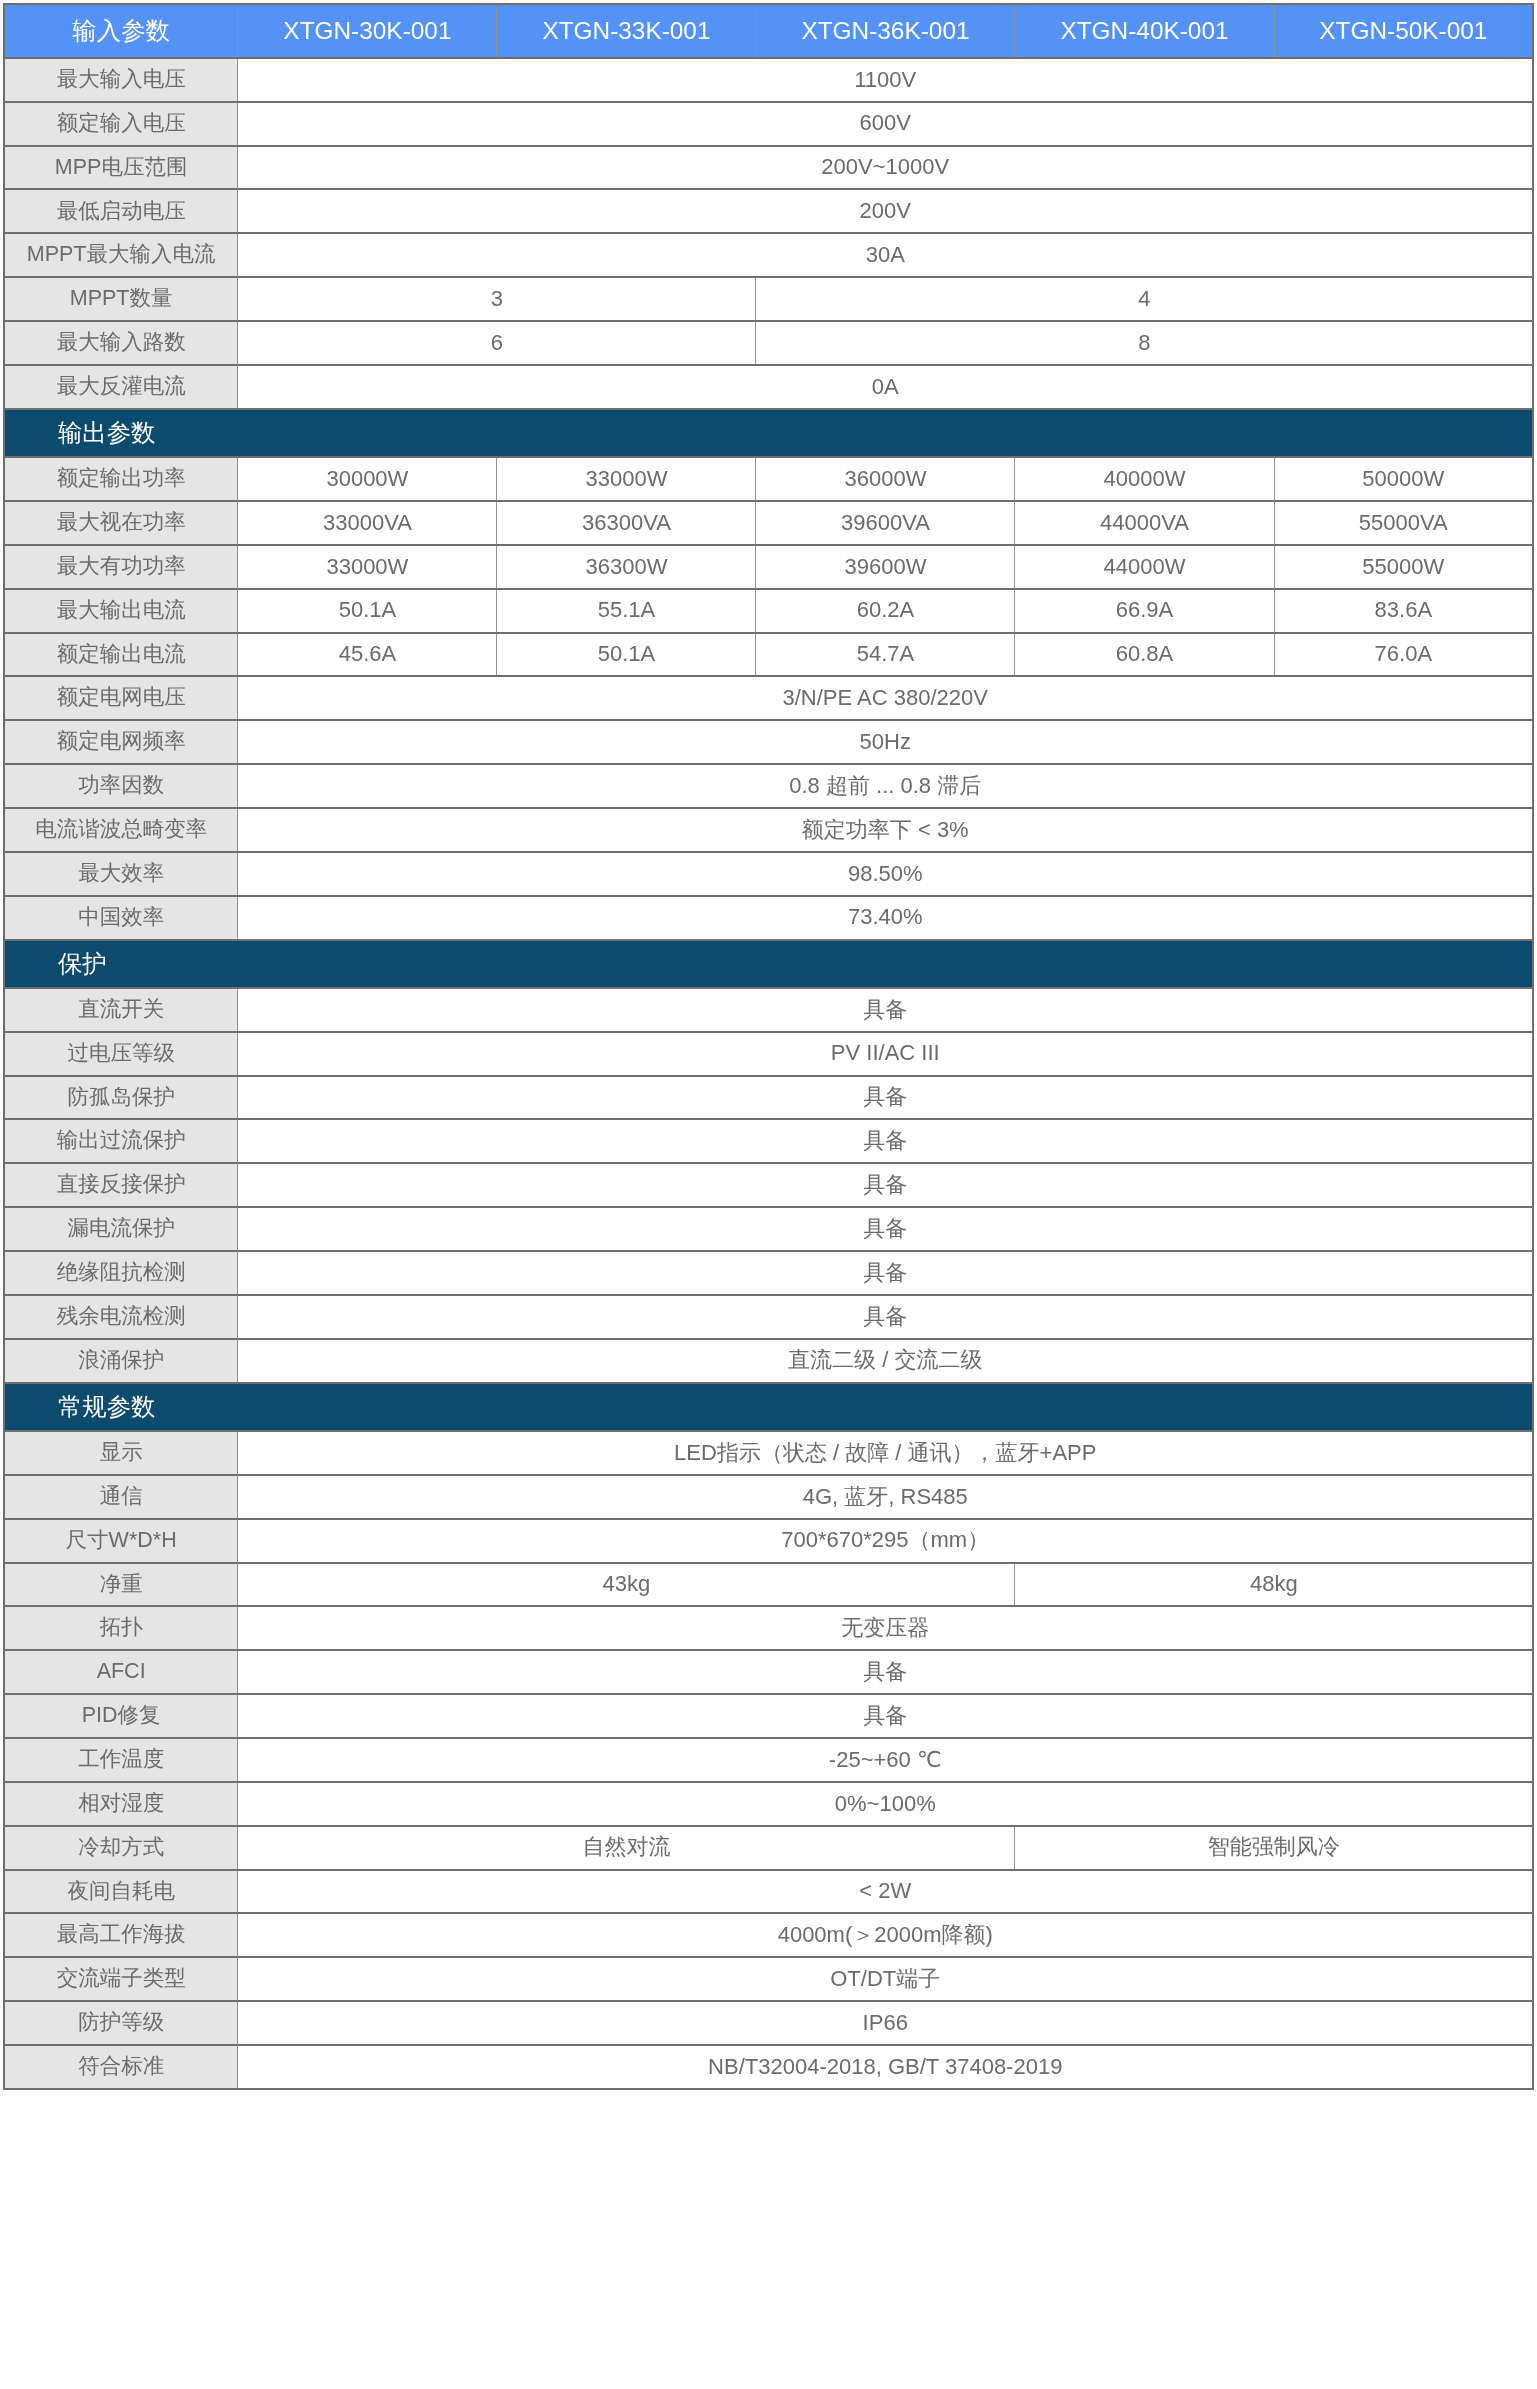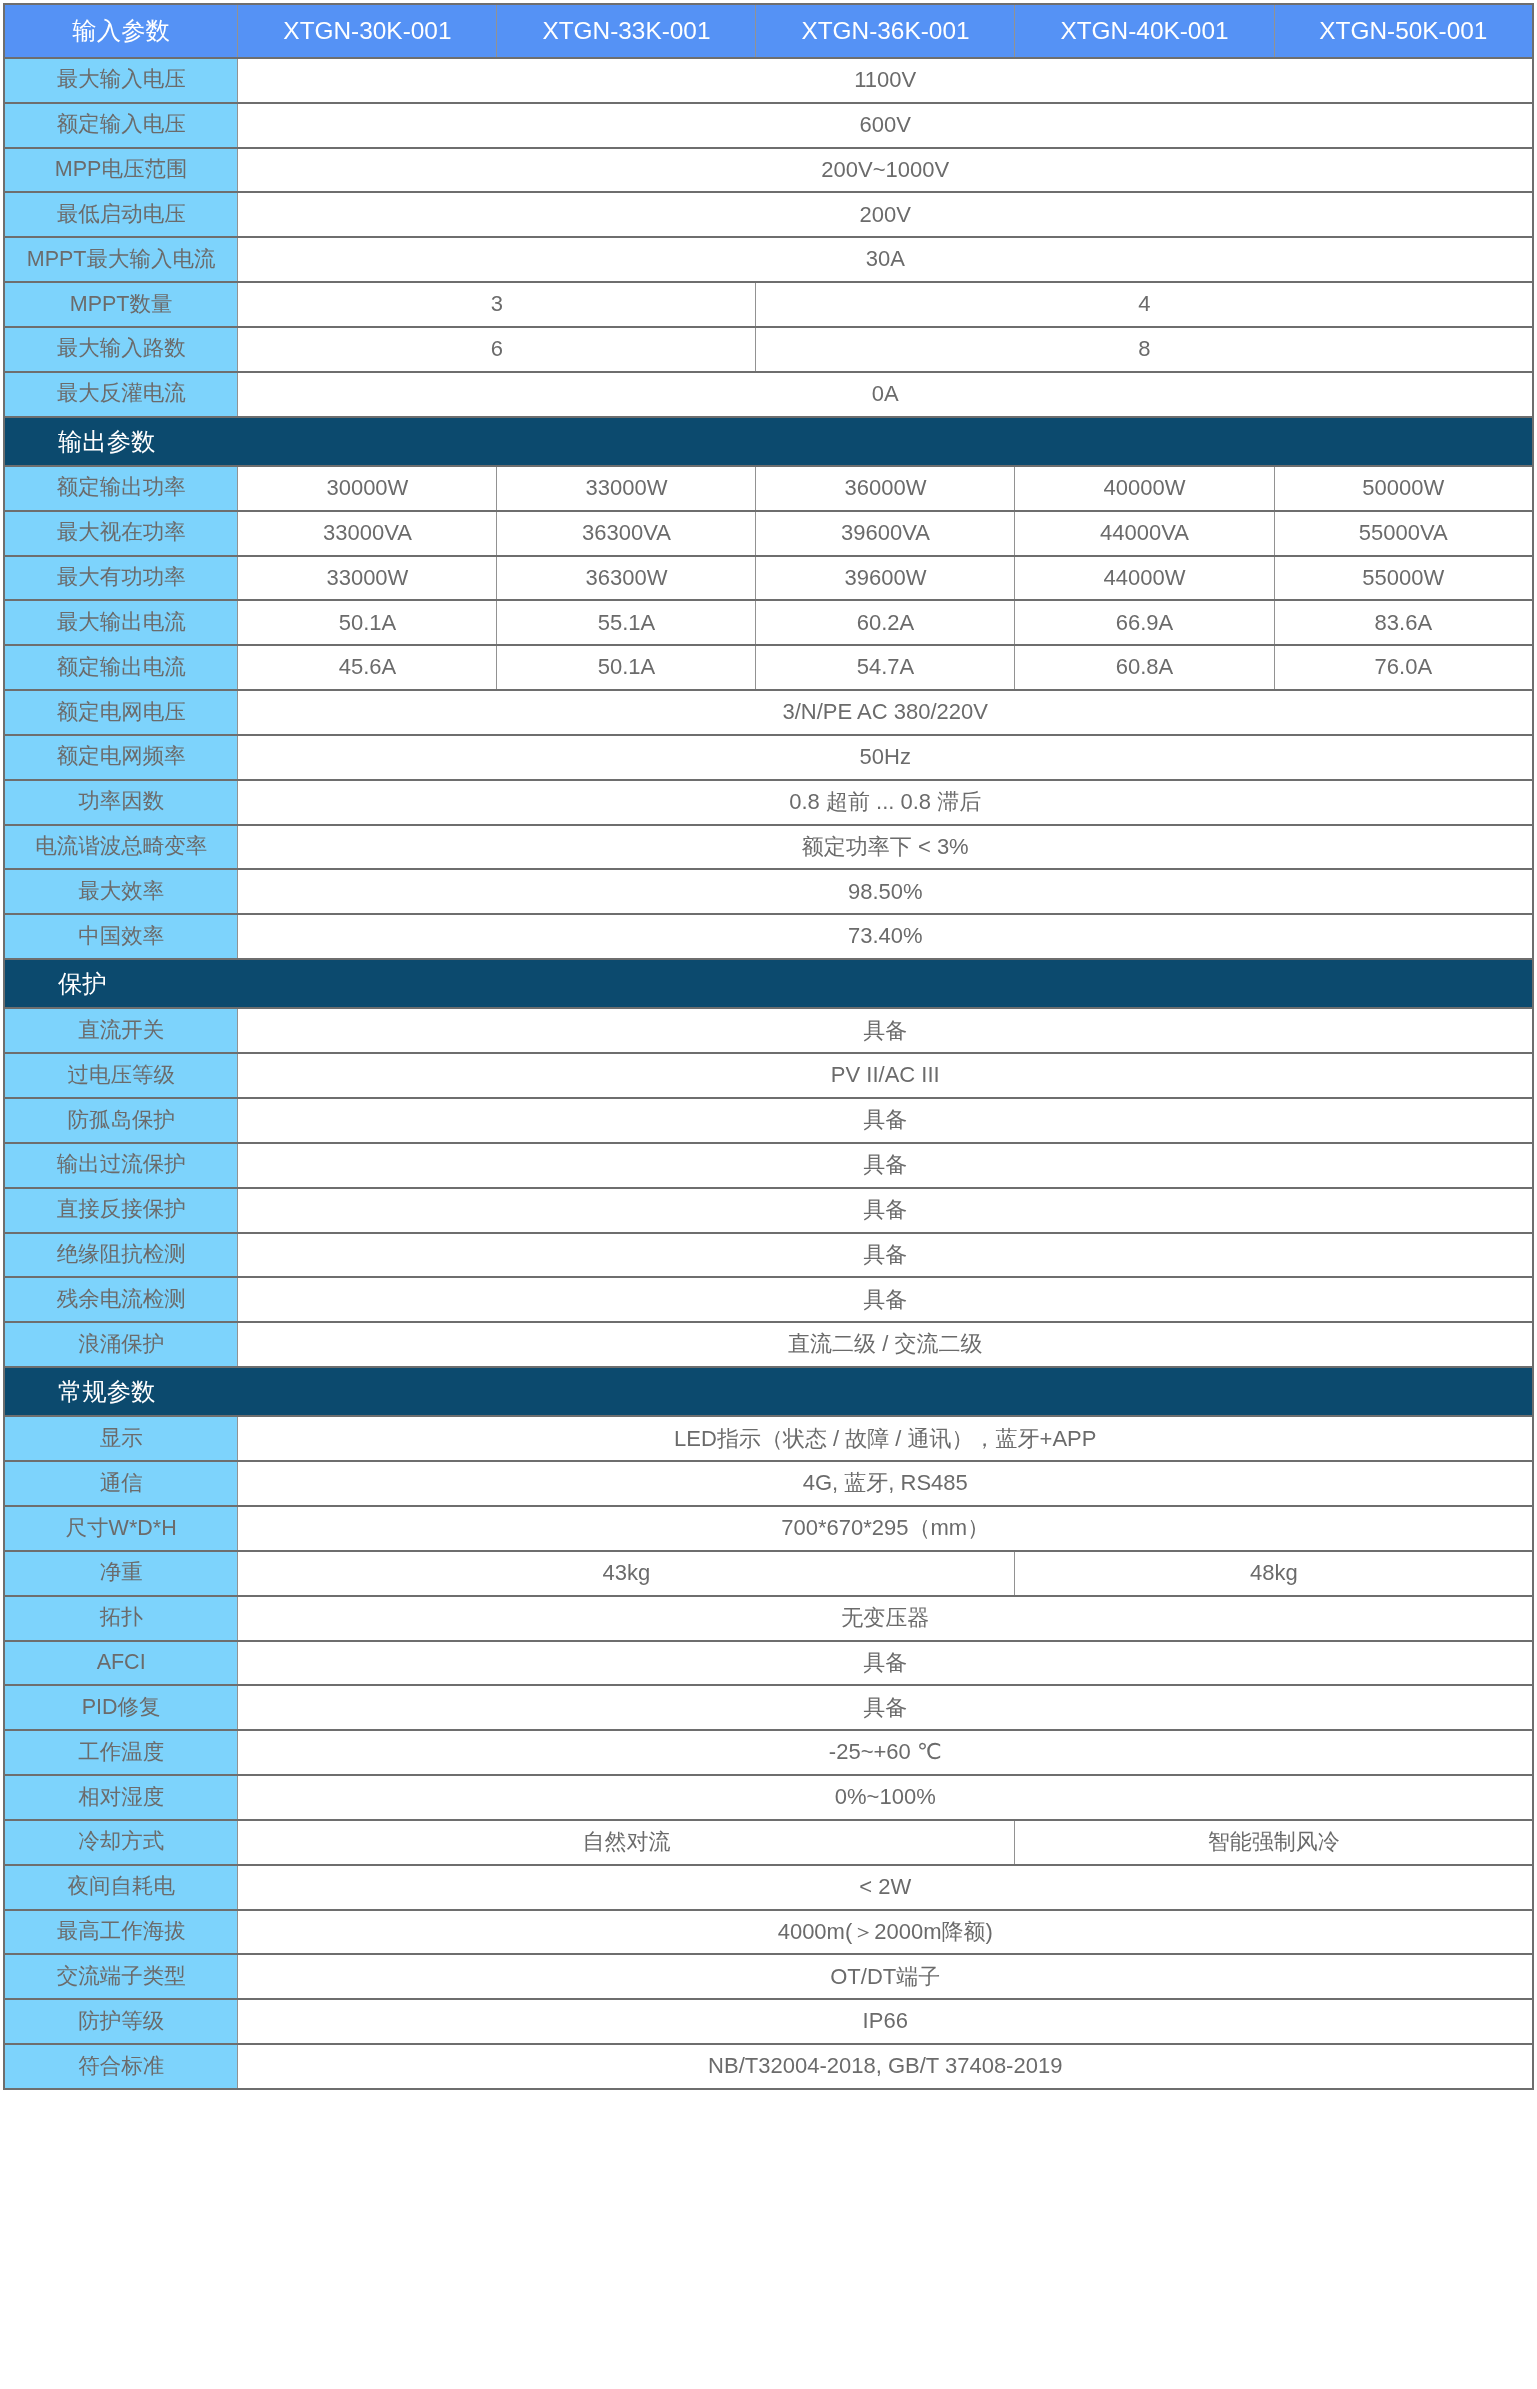--- a/index.html
+++ b/index.html
@@ -39,21 +39,21 @@
     overflow: hidden;
     white-space: nowrap;
   }
   thead th {
     background: #5592F5;
     color: #FFFFFF;
     font-size: 24.4px;
     height: 52px;
   }
   tbody th.row-label {
-    background: #7dd3fc;
+    background: #e5e5e5;
     color: #6B6B6B;
     font-size: 21.5px;
   }
   tr.section-row td {
     background: #0c4a6e;
     color: #FFFFFF;
     text-align: left;
     padding-left: 53px;
     font-size: 24.4px;
   }
@@ -200,20 +200,24 @@
         </tr>
         <tr>
           <th class="row-label">输出过流保护</th>
           <td colspan="5">具备</td>
         </tr>
         <tr>
           <th class="row-label">直接反接保护</th>
           <td colspan="5">具备</td>
         </tr>
         <tr>
+          <th class="row-label">漏电流保护</th>
+          <td colspan="5">具备</td>
+        </tr>
+        <tr>
           <th class="row-label">绝缘阻抗检测</th>
           <td colspan="5">具备</td>
         </tr>
         <tr>
           <th class="row-label">残余电流检测</th>
           <td colspan="5">具备</td>
         </tr>
         <tr>
           <th class="row-label">浪涌保护</th>
           <td colspan="5">直流二级 / 交流二级</td>

